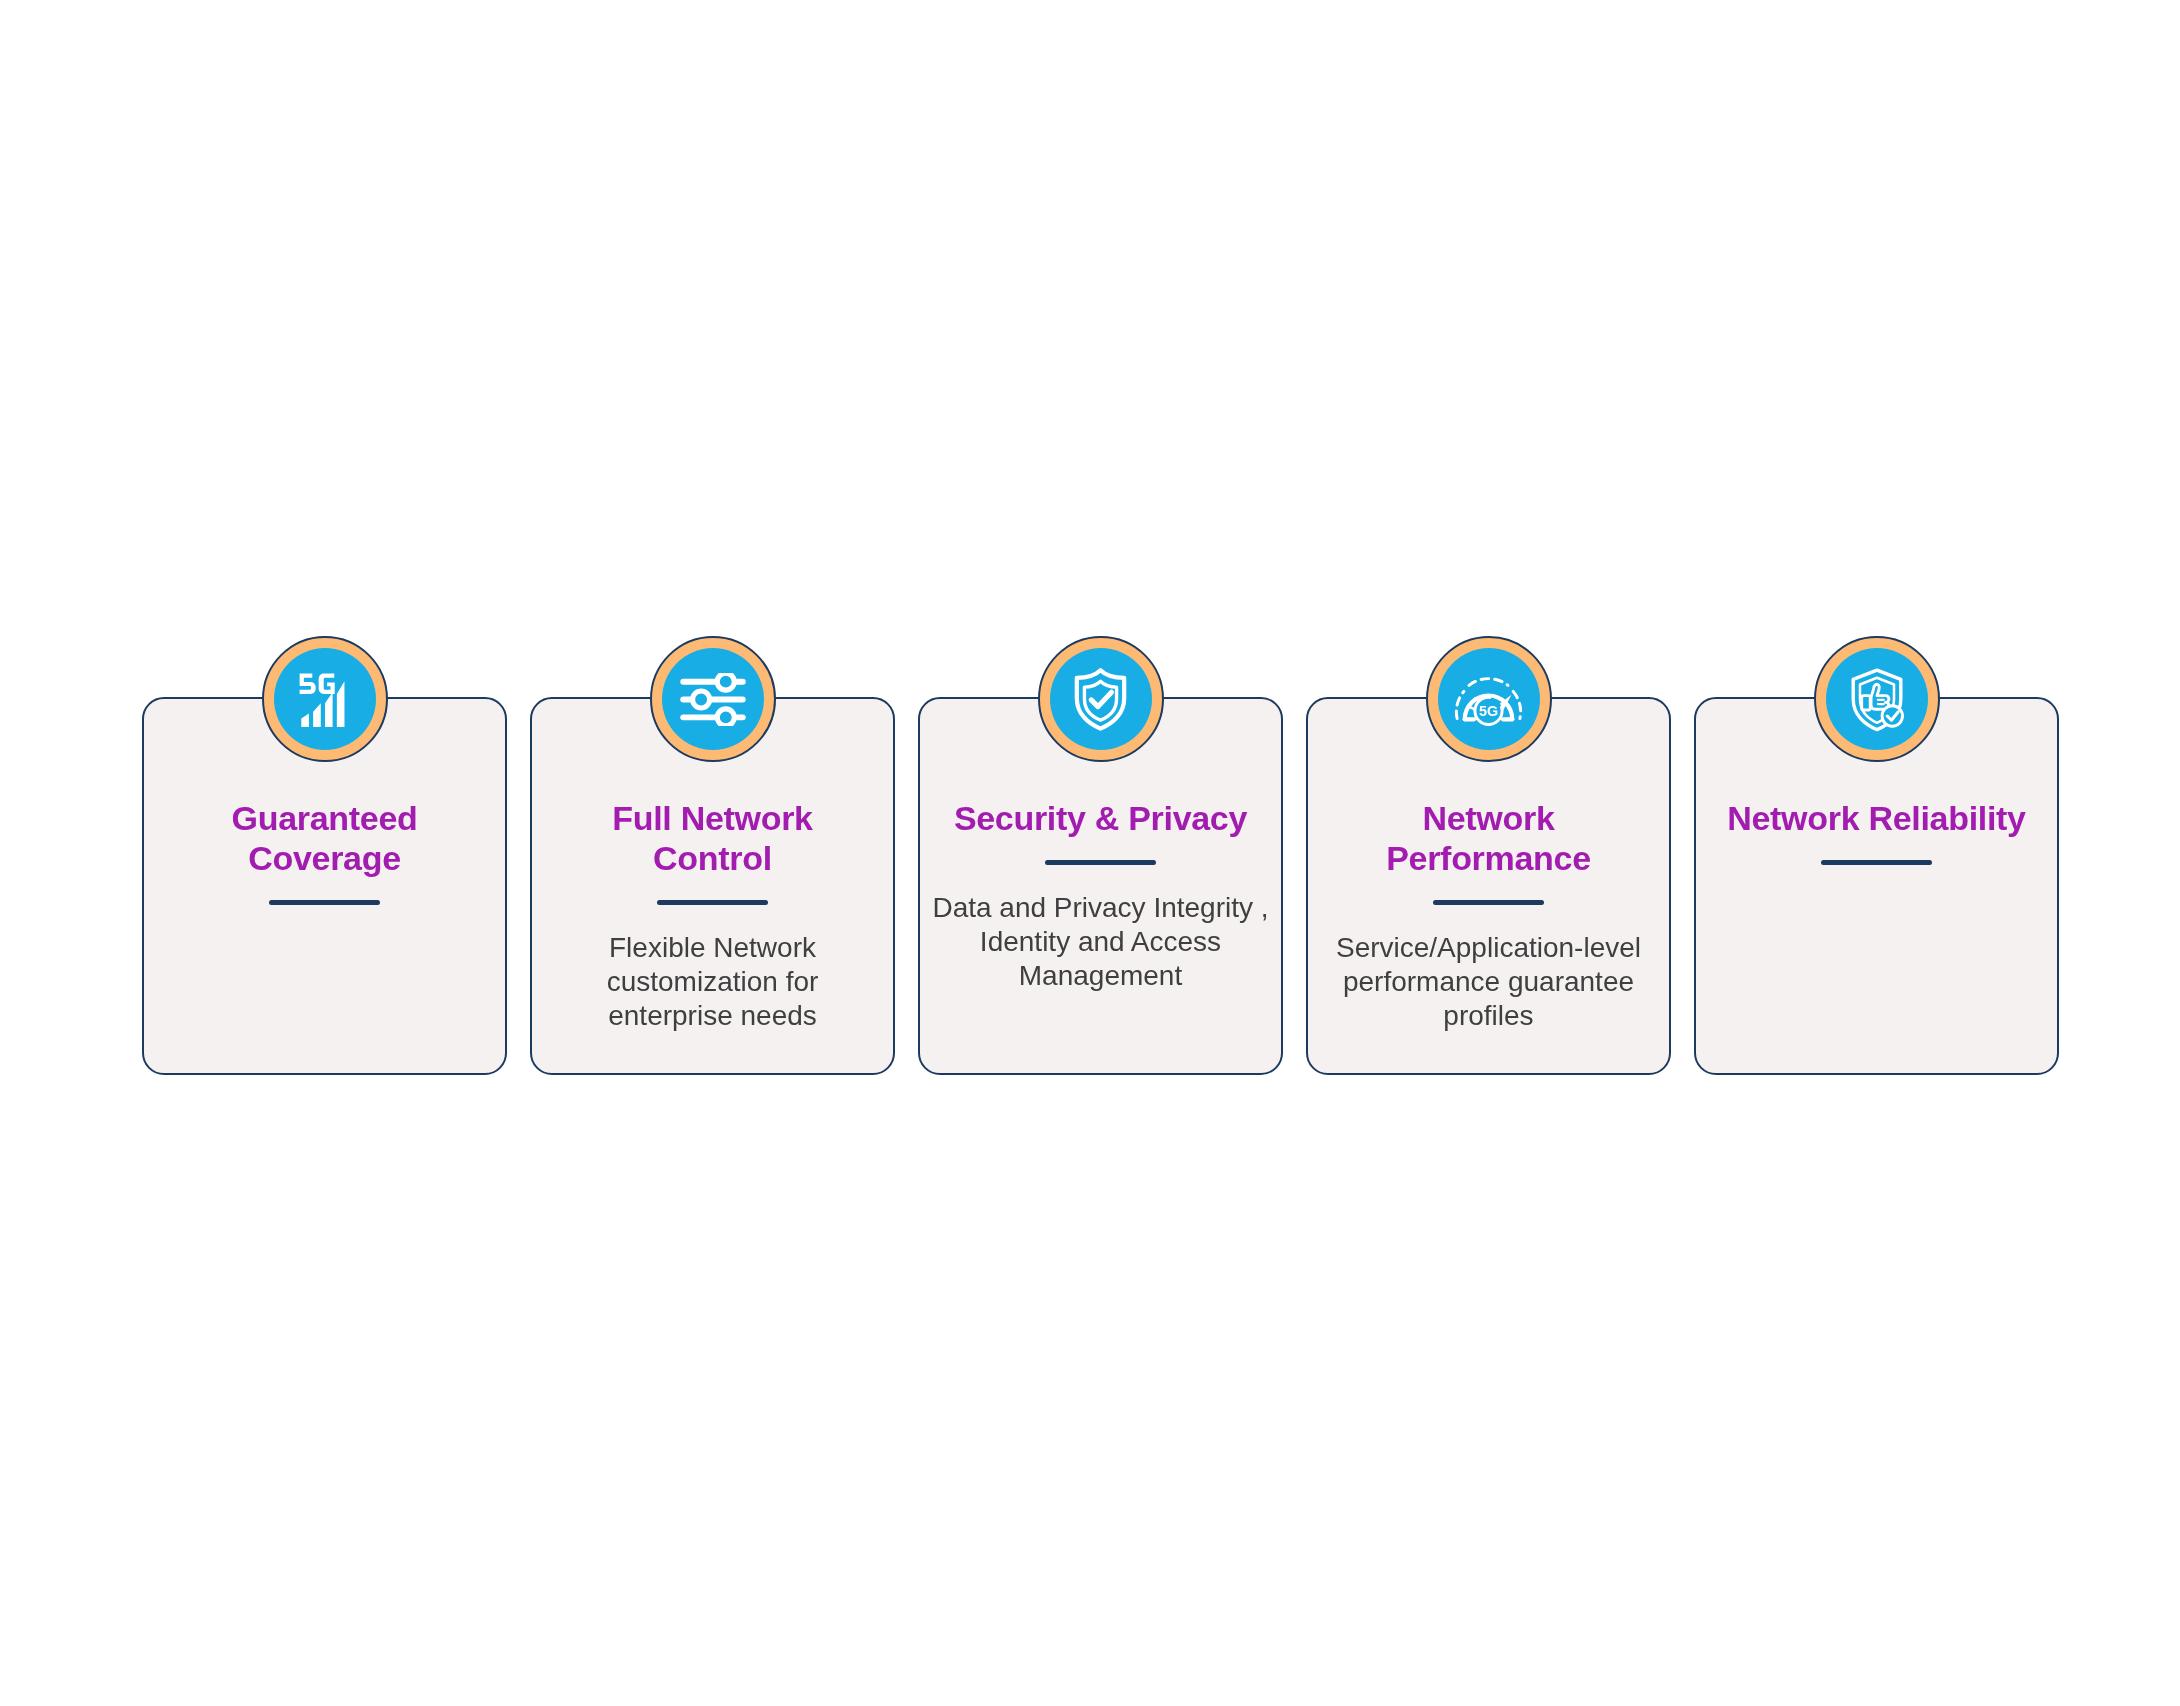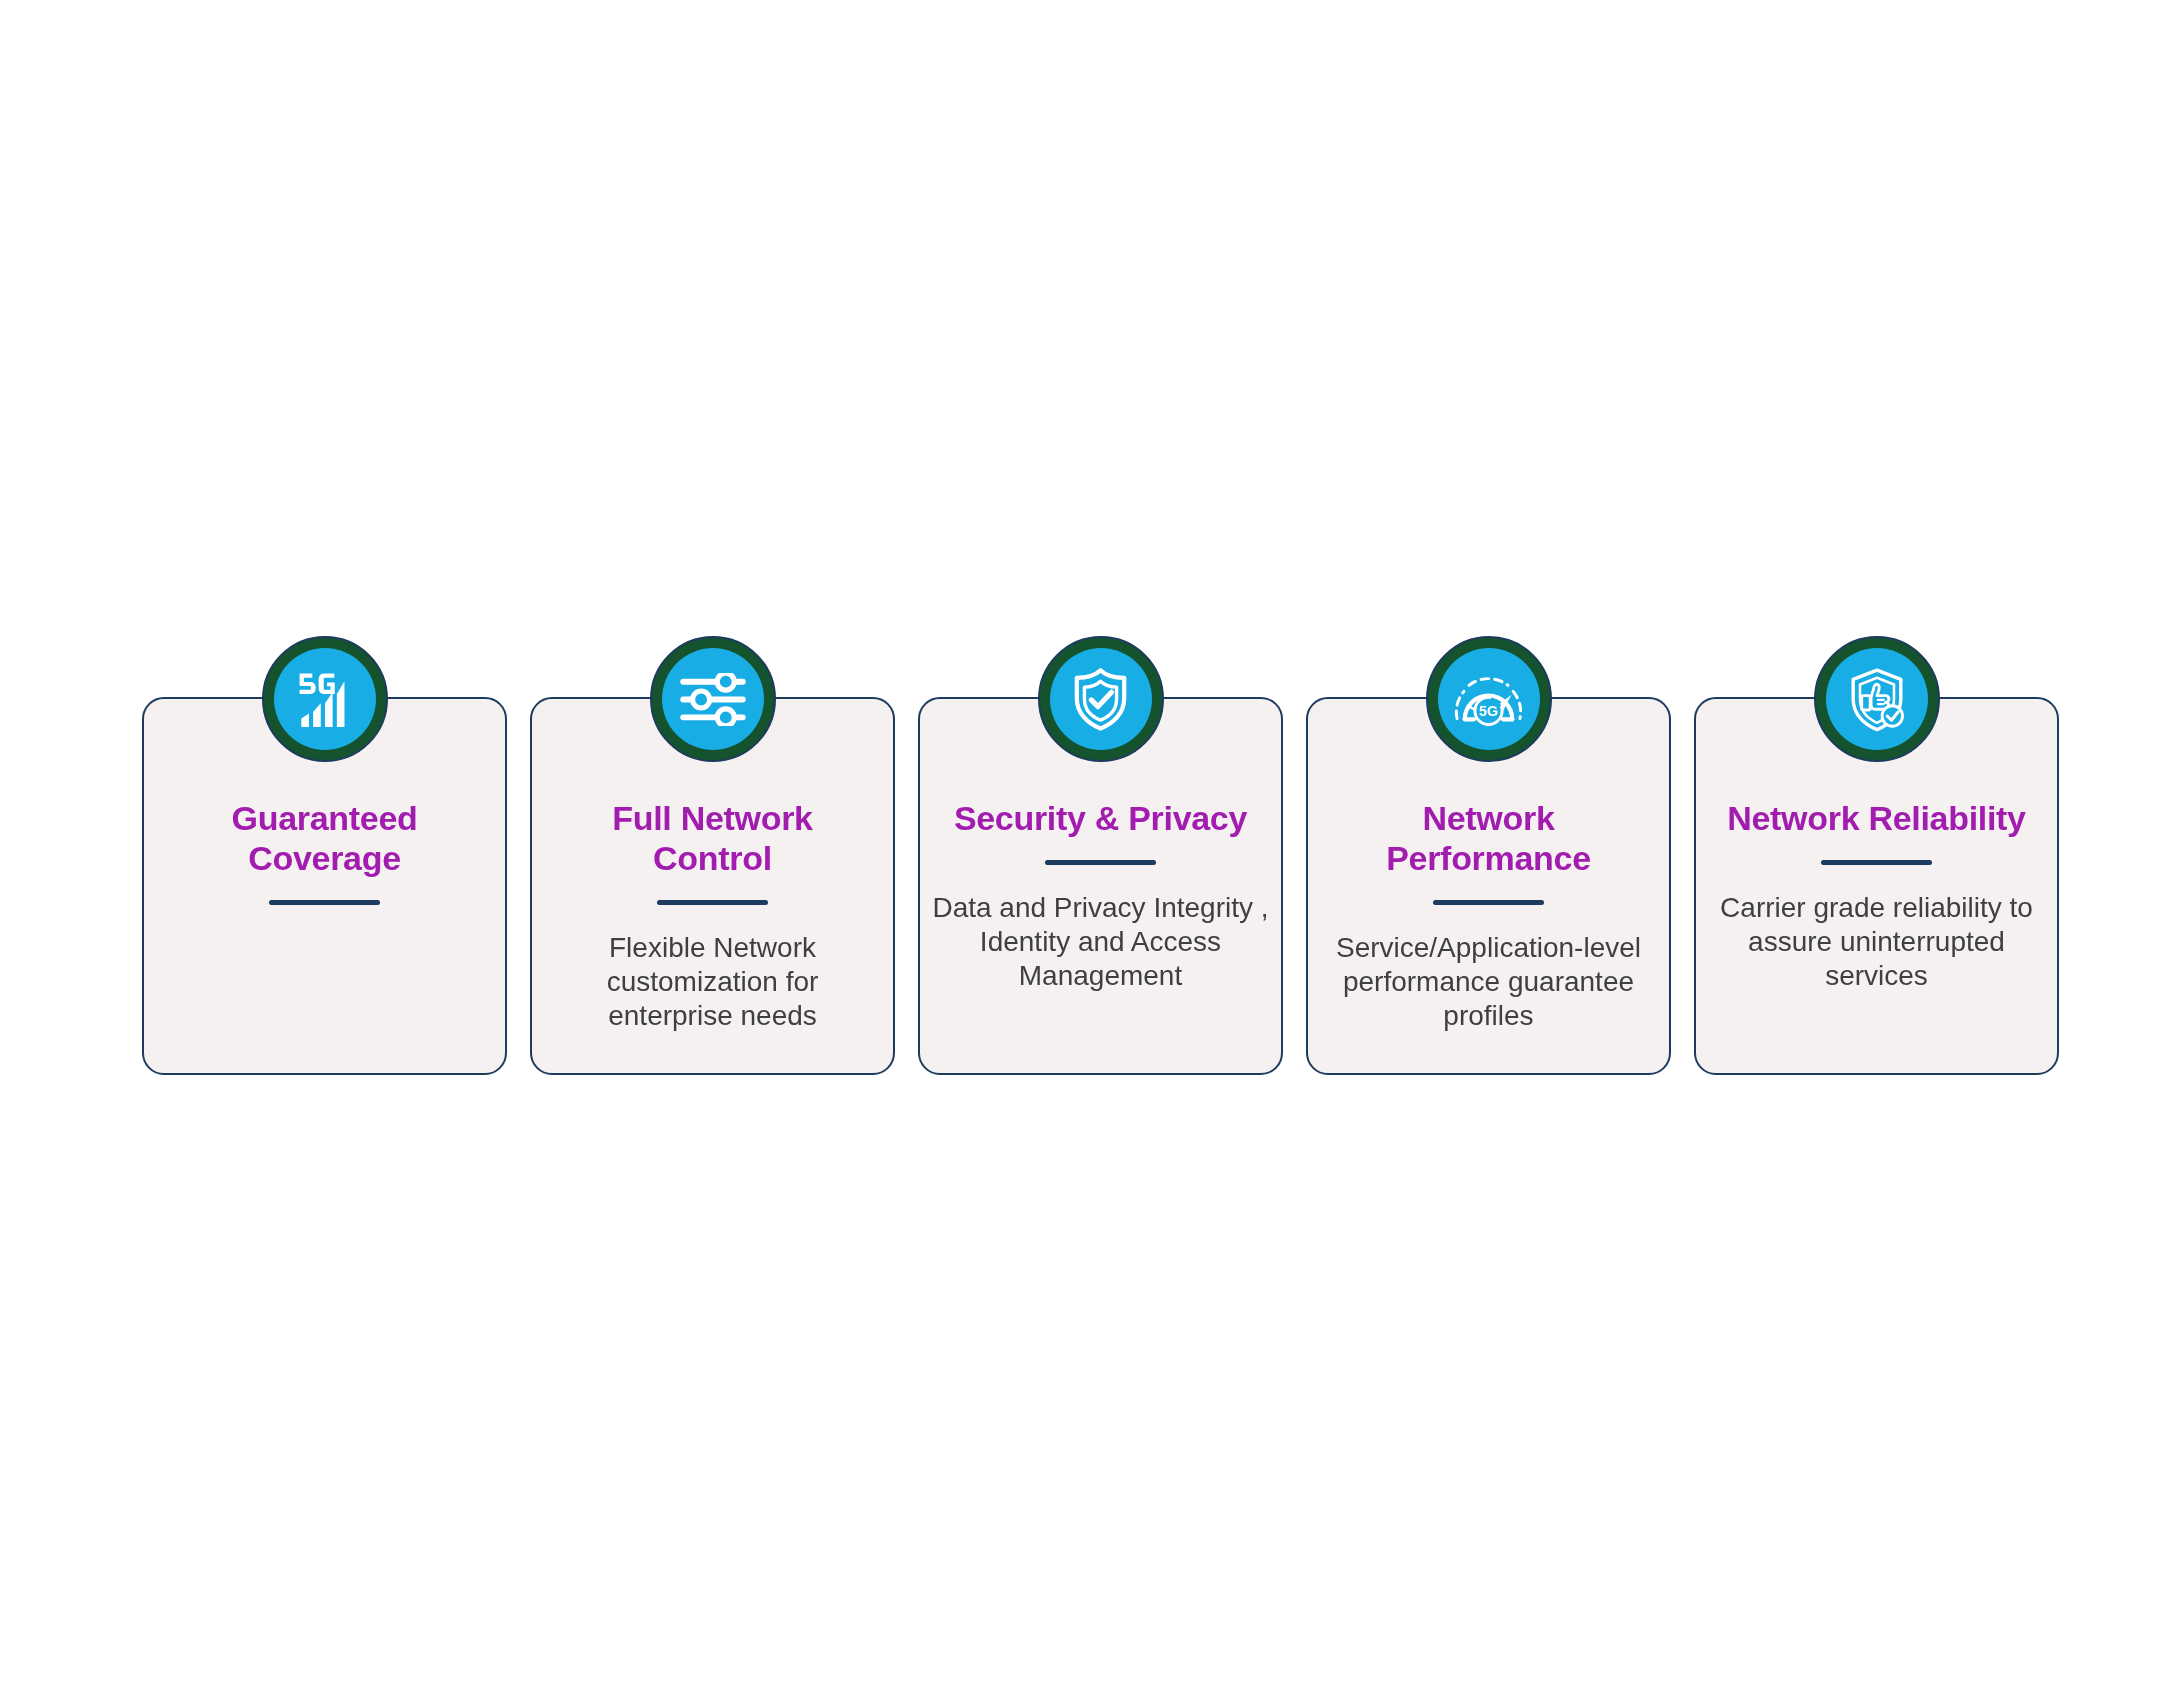--- a/index.html
+++ b/index.html
@@ -47,21 +47,21 @@
 
   
   .badge {
     position: absolute;
     top: -63px;
     left: 50%;
     transform: translateX(-50%);
     width: 126px;
     height: 126px;
     border-radius: 50%;
-    background: #14532d;
+    background: #fdba74;
     border: 2.6px solid #1d3a5f;
     display: flex;
     align-items: center;
     justify-content: center;
     z-index: 5;
   }
 
   .badge-inner {
     width: 102px;
     height: 102px;
@@ -223,18 +223,17 @@
               <line x1="41" y1="46" x2="48" y2="46"></line>
             </g>
 
             <circle cx="58" cy="60" r="12" fill="#18ade5" stroke="#ffffff" stroke-width="3.4"></circle>
             <path d="M52 60 L57 65 L65 55" fill="none" stroke="#ffffff" stroke-width="3.6" stroke-linecap="round" stroke-linejoin="round"></path>
           </svg>
         </div>
       </div>
       <div class="card-title">Network Reliability</div>
       <div class="divider"></div>
-      <div class="card-desc">Carrier grade reliability to assure uninterrupted services</div>
     </div>
 
   </div>
 </div>
 
 
 </body></html>

